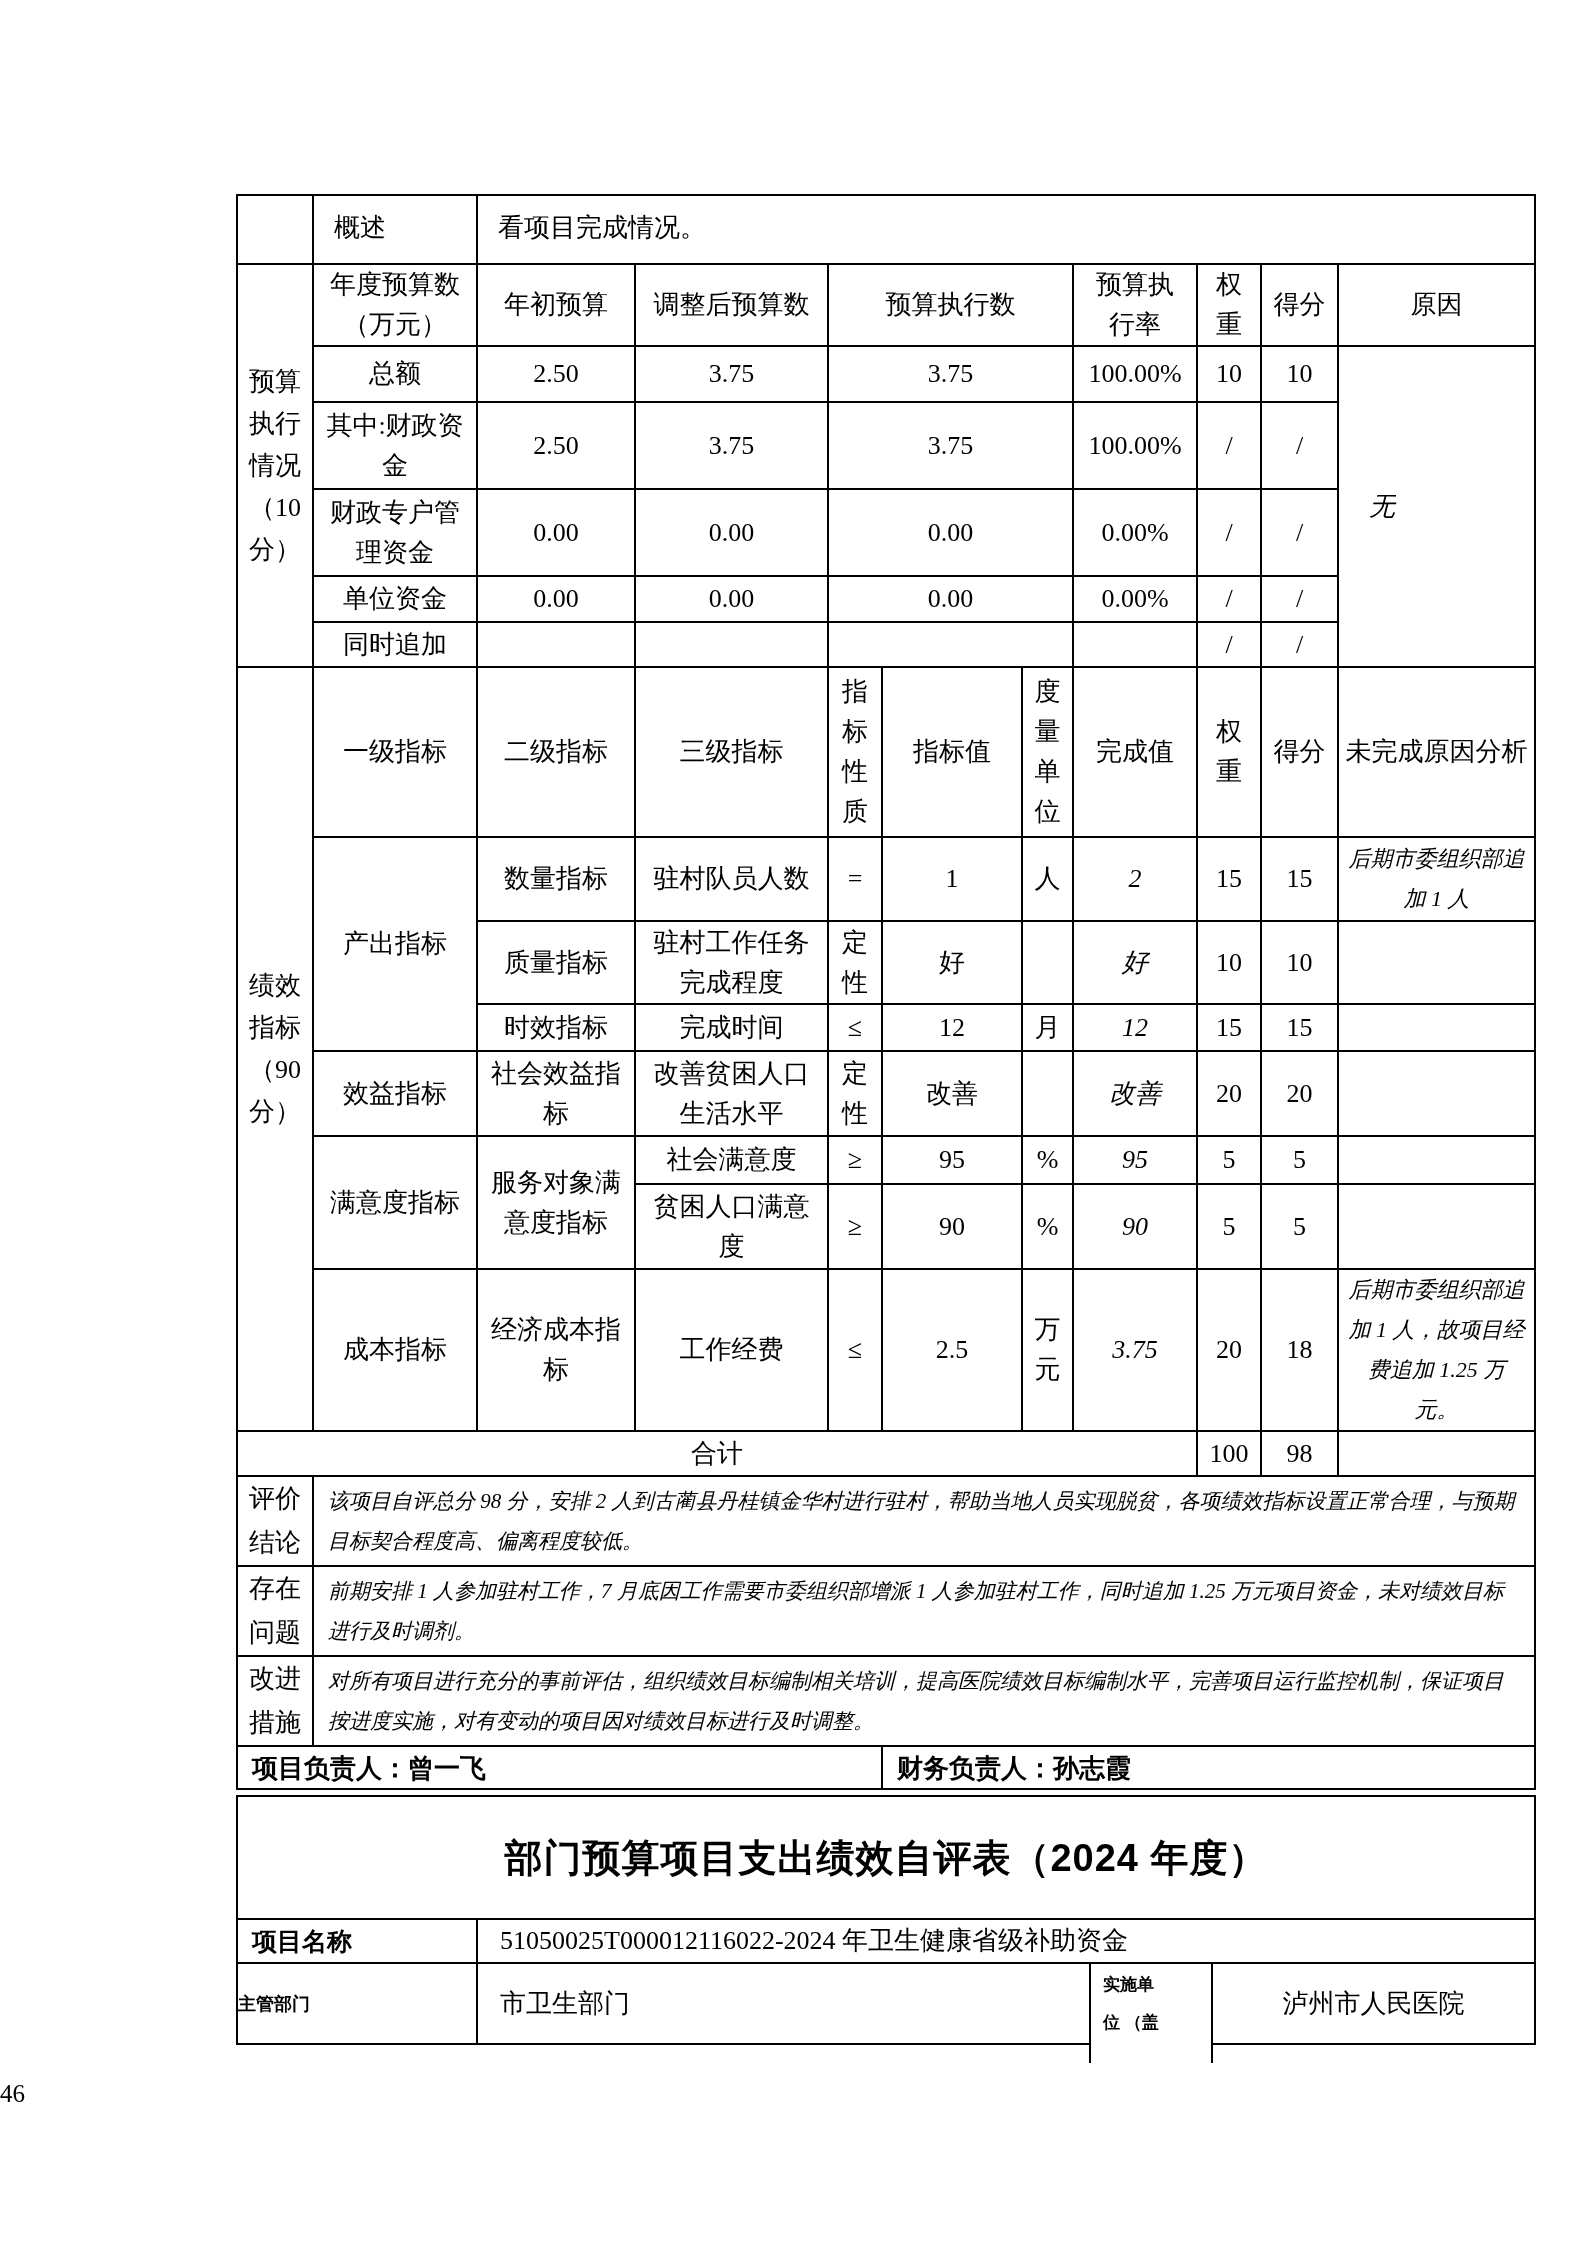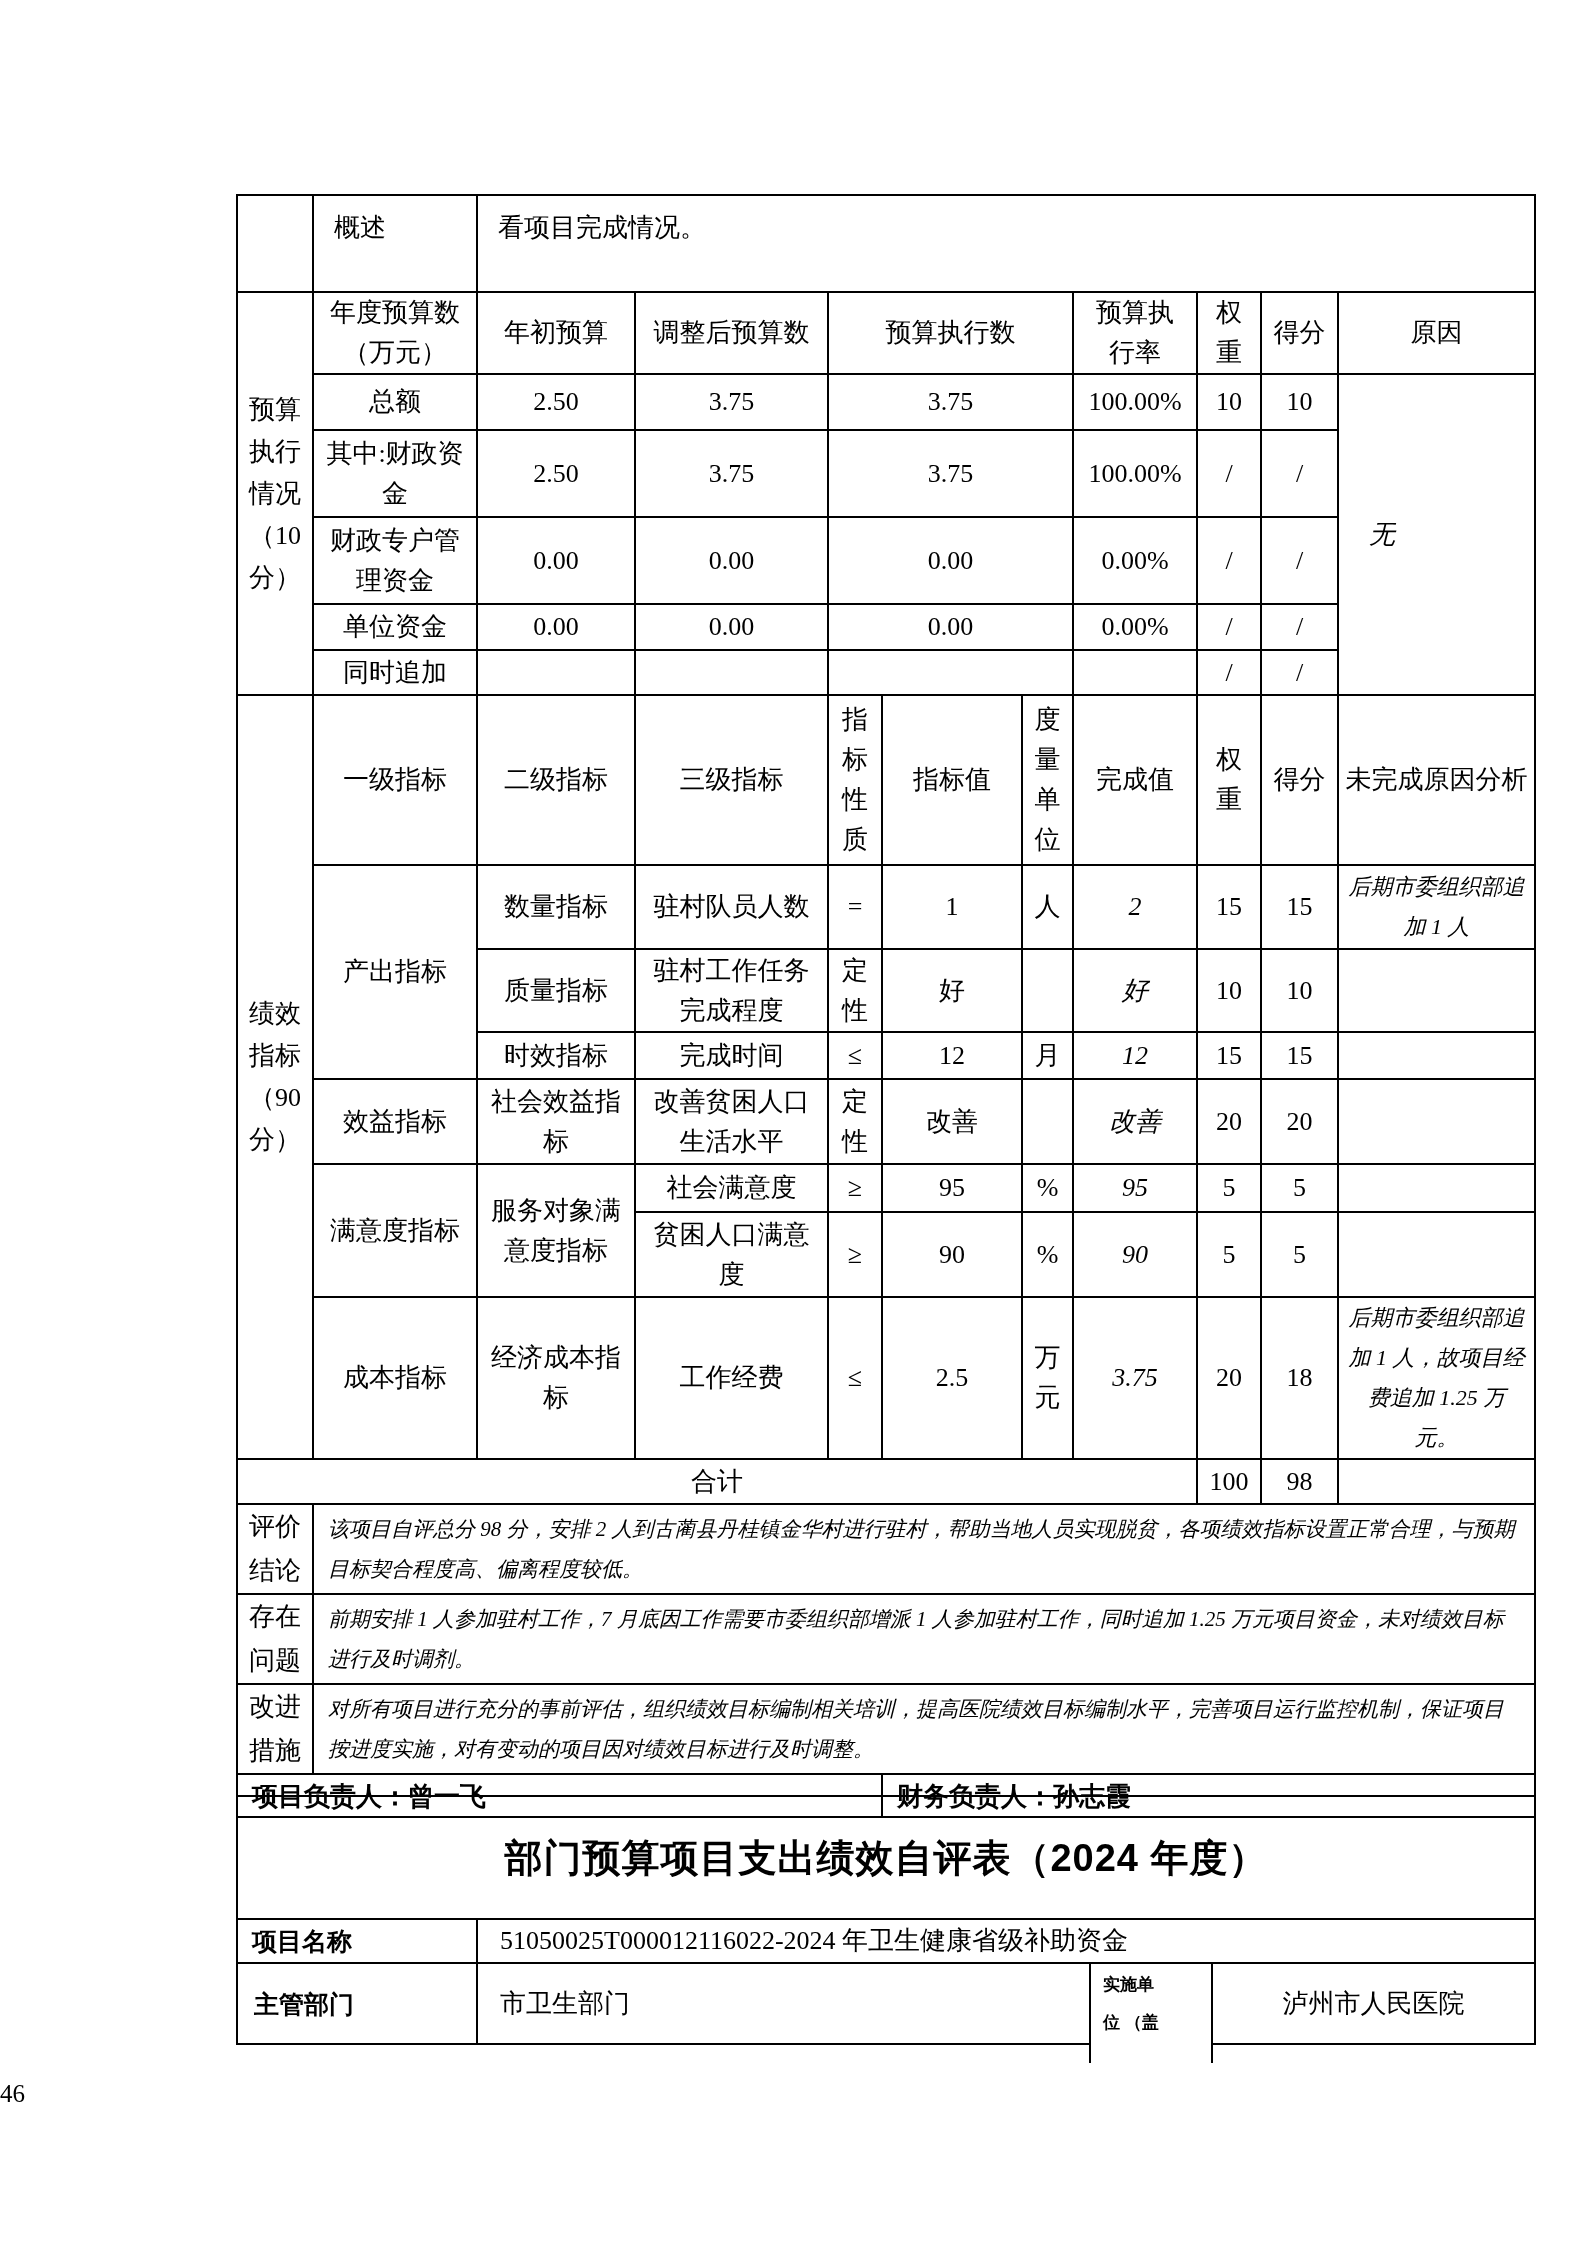--- a/index.html
+++ b/index.html
@@ -39,21 +39,21 @@
 
 <div id="table1-wrap">
 
   <table>
     <colgroup>
         <col style="width:76px">
         <col style="width:164px">
         <col style="width:1058px">
       </colgroup>
     <tbody>
-        <tr style="height:97px">
+        <tr style="height:69px">
       <td></td>
       <td class="topleft">概述</td>
       <td class="topleft">看项目完成情况。</td>
     </tr>
   </tbody>
     </table>
 
   <table class="stack">
     <colgroup>
       <col style="width:76px">
@@ -313,21 +313,21 @@
       </colgroup>
     <tbody>
         <tr style="height:123px">
       <td colspan="4" class="boldsans t2title">部门预算项目支出绩效自评表（2024 年度）</td>
     </tr>
     <tr style="height:44px">
       <td class="boldsans left" style="padding-left:14px;font-size:25px;">项目名称</td>
       <td colspan="3" class="t2val">51050025T000012116022-2024 年卫生健康省级补助资金</td>
     </tr>
     <tr style="height:81px">
-      <td class="boldsans left" style="padding-left:16px;font-size:25px;border-radius:26px;">主管部门</td>
+      <td class="boldsans left" style="padding-left:0;font-size:18px;border-radius:26px;">主管部门</td>
       <td class="t2val">市卫生部门</td>
       <td class="boldsans implcell" style="font-size:17px;">实施单
 位 （盖</td>
       <td>泸州市人民医院</td>
     </tr>
   </tbody>
     </table>
   <div id="impl-stub"></div>
 </div>
 

